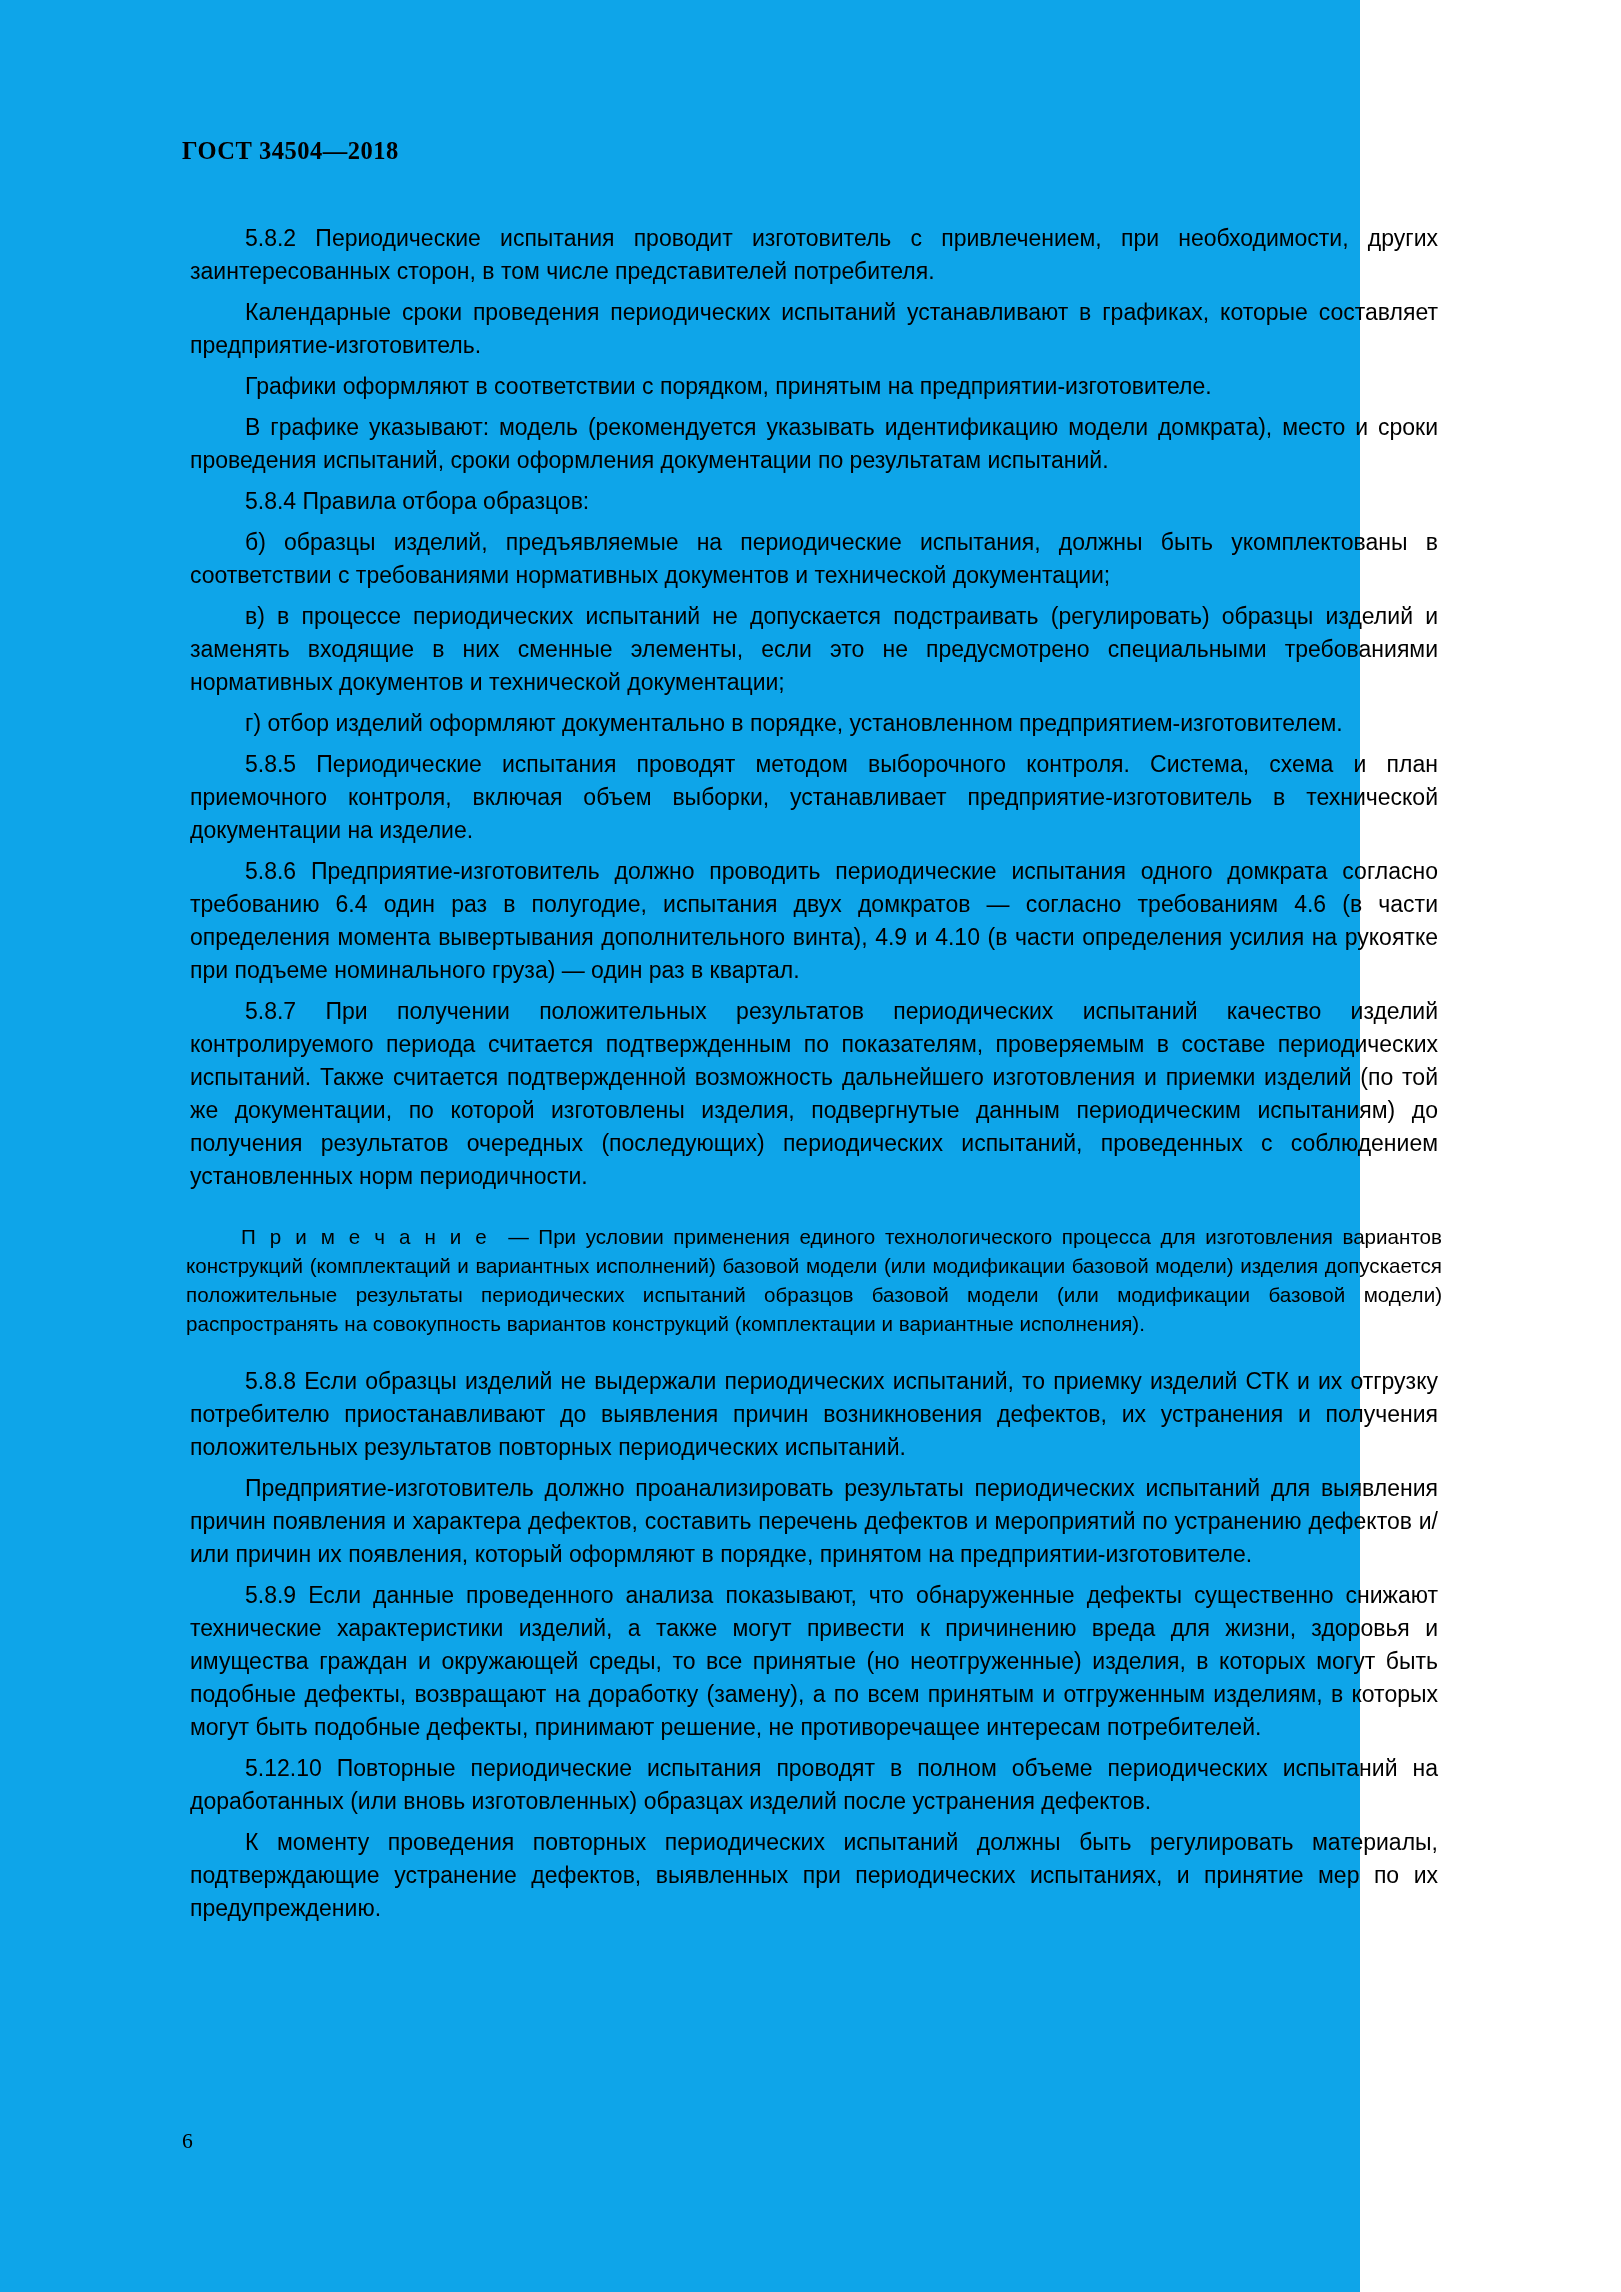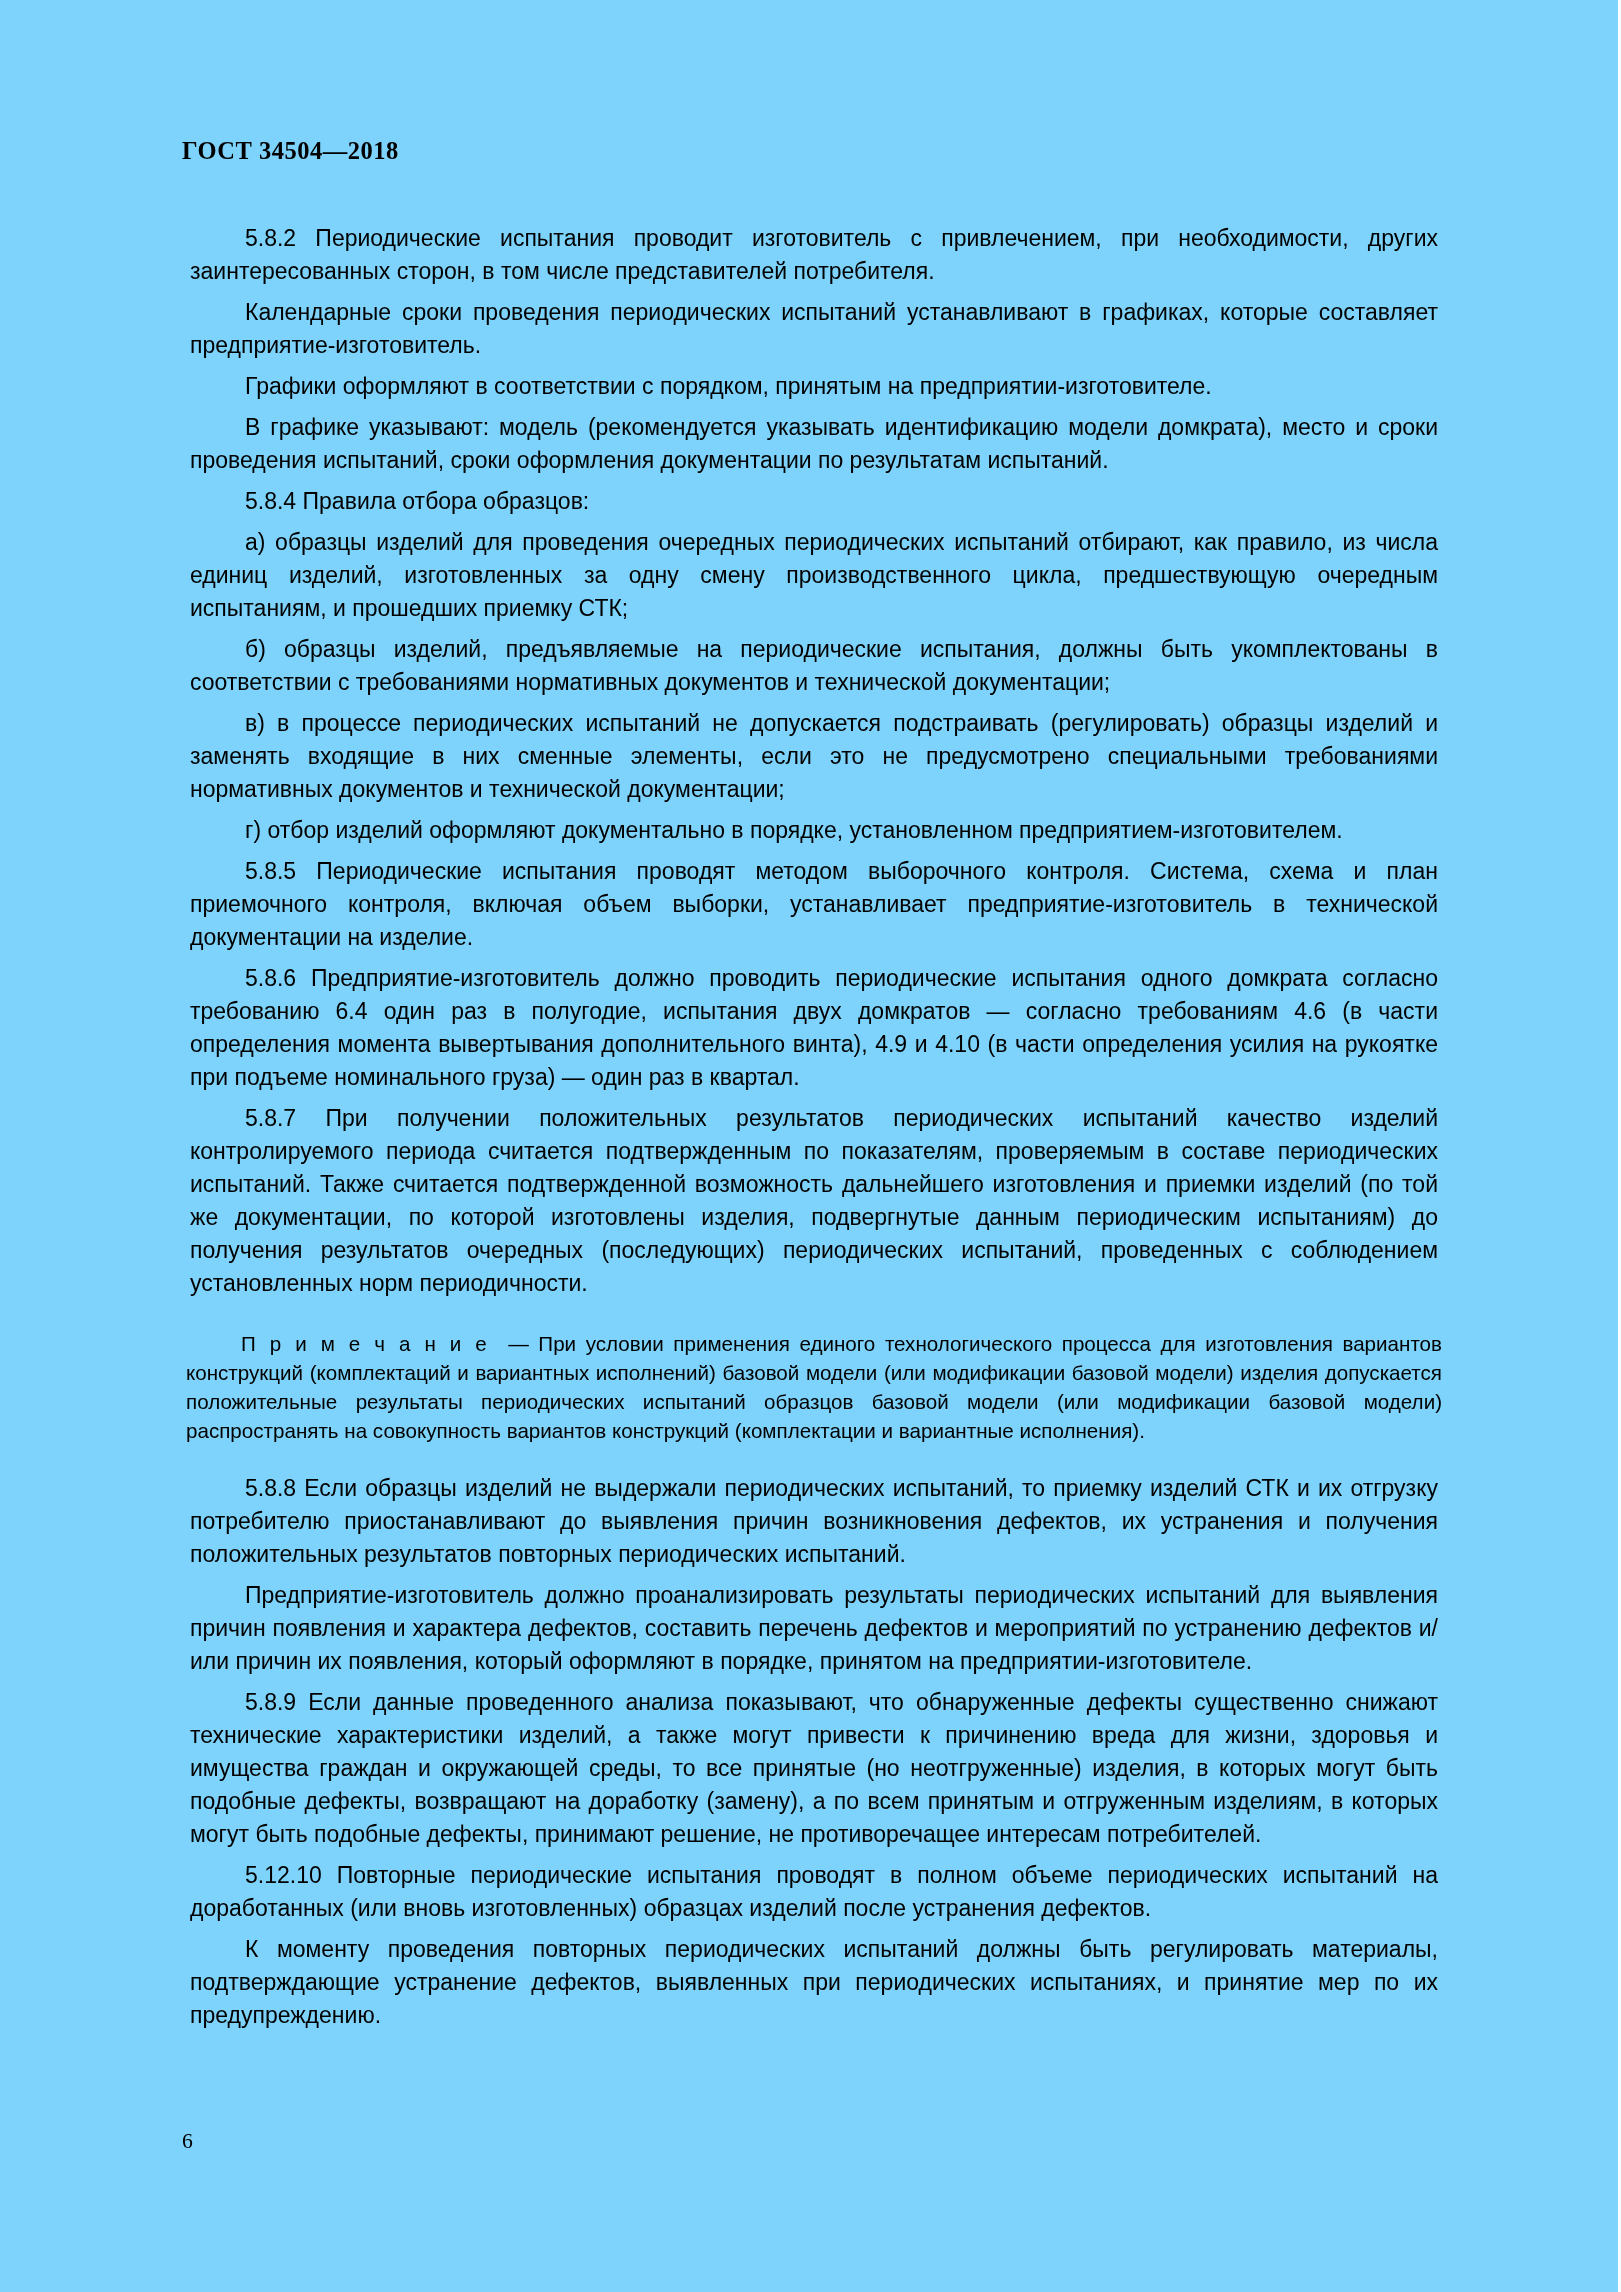--- a/index.html
+++ b/index.html
@@ -2,23 +2,23 @@
 <html lang="ru"><head>
 <meta charset="utf-8">
 <style>
   html, body {
     margin: 0;
     padding: 0;
     background: #ffffff;
   }
   .page {
     position: relative;
-    width: 1618px;
+    width: 1360px;
     height: 2293px;
-    background: #7dd3fc;
+    background: #0ea5e9;
     font-family: "Liberation Sans", sans-serif;
     color: #000000;
     box-sizing: border-box;
   }
   .content {
     position: absolute;
     left: 182px;
     top: 137px;
     width: 1264px;
   }
@@ -68,21 +68,20 @@
   <div class="content">
 
     <div class="doc-header">ГОСТ 34504—2018</div>
 
     <div class="tight">
       <p class="para">5.8.2  Периодические испытания проводит изготовитель с привлечением, при необходимости, других заинтересованных сторон, в том числе представителей потребителя.</p>
       <p class="para">Календарные сроки проведения периодических испытаний устанавливают в графиках, которые составляет предприятие-изготовитель.</p>
       <p class="para">Графики оформляют в соответствии с порядком, принятым на предприятии-изготовителе.</p>
       <p class="para">В графике указывают: модель (рекомендуется указывать идентификацию модели домкрата), место и сроки проведения испытаний, сроки оформления документации по результатам испытаний.</p>
       <p class="para">5.8.4  Правила отбора образцов:</p>
-      <p class="para">а)  образцы изделий для проведения очередных периодических испытаний отбирают, как правило, из числа единиц изделий, изготовленных за одну смену производственного цикла, предшествующую очередным испытаниям, и прошедших приемку СТК;</p>
       <p class="para">б)  образцы изделий, предъявляемые на периодические испытания, должны быть укомплектованы в соответствии с требованиями нормативных документов и технической документации;</p>
       <p class="para">в)  в процессе периодических испытаний не допускается подстраивать (регулировать) образцы изделий и заменять входящие в них сменные элементы, если это не предусмотрено специальными требованиями нормативных документов и технической документации;</p>
       <p class="para">г)  отбор изделий оформляют документально в порядке, установленном предприятием-изготовителем.</p>
       <p class="para">5.8.5  Периодические испытания проводят методом выборочного контроля. Система, схема и план приемочного контроля, включая объем выборки, устанавливает предприятие-изготовитель в технической документации на изделие.</p>
       <p class="para">5.8.6  Предприятие-изготовитель должно проводить периодические испытания одного домкрата согласно требованию 6.4 один раз в полугодие, испытания двух домкратов — согласно требованиям 4.6 (в части определения момента вывертывания дополнительного винта), 4.9 и 4.10 (в части определения усилия на рукоятке при подъеме номинального груза) — один раз в квартал.</p>
       <p class="para">5.8.7  При получении положительных результатов периодических испытаний качество изделий контролируемого периода считается подтвержденным по показателям, проверяемым в составе периодических испытаний. Также считается подтвержденной возможность дальнейшего изготовления и приемки изделий (по той же документации, по которой изготовлены изделия, подвергнутые данным периодическим испытаниям) до получения результатов очередных (последующих) периодических испытаний, проведенных с соблюдением установленных норм периодичности.</p>
     </div>
 
     <div class="note-block">
       <p class="note"><span class="spaced">П р и м е ч а н и е</span>&nbsp;&nbsp;<span>—</span> <span>При условии применения единого технологического процесса для изготовления вариантов конструкций (комплектаций и вариантных исполнений) базовой модели (или модификации базовой модели) изделия допускается положительные результаты периодических испытаний образцов базовой модели (или модификации базовой модели) распространять на совокупность вариантов конструкций (комплектации и вариантные исполнения).</span></p>

